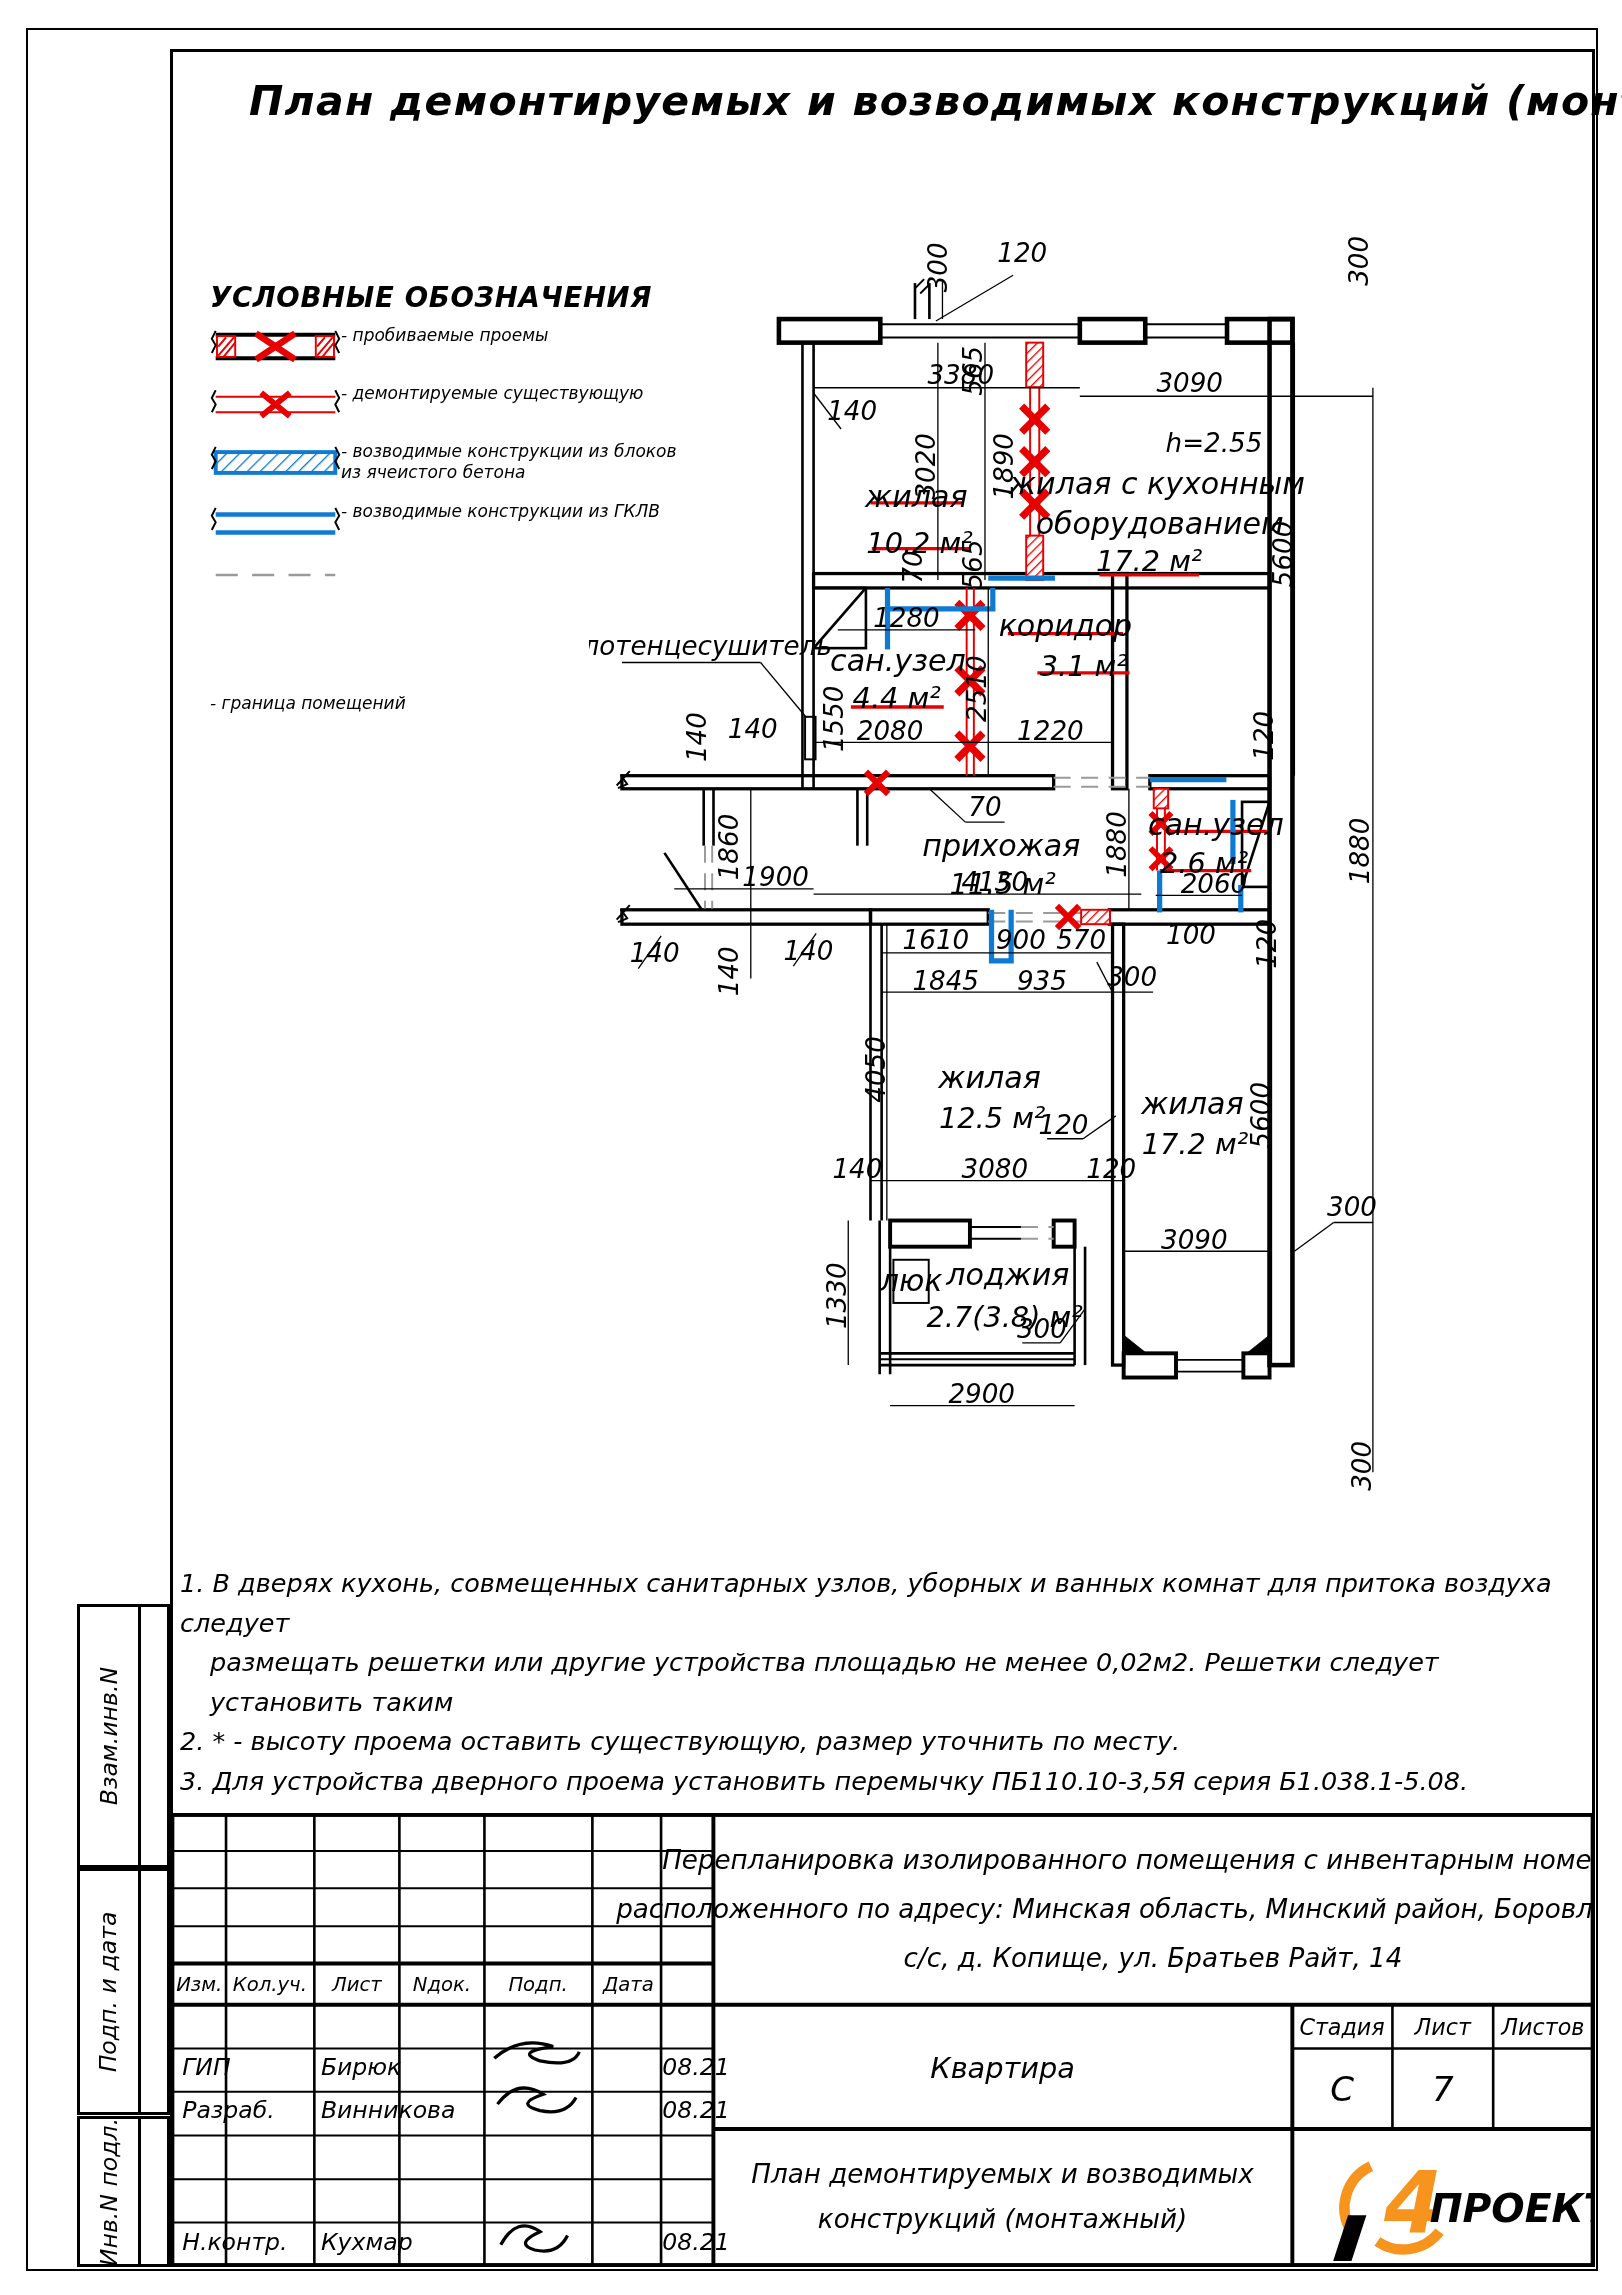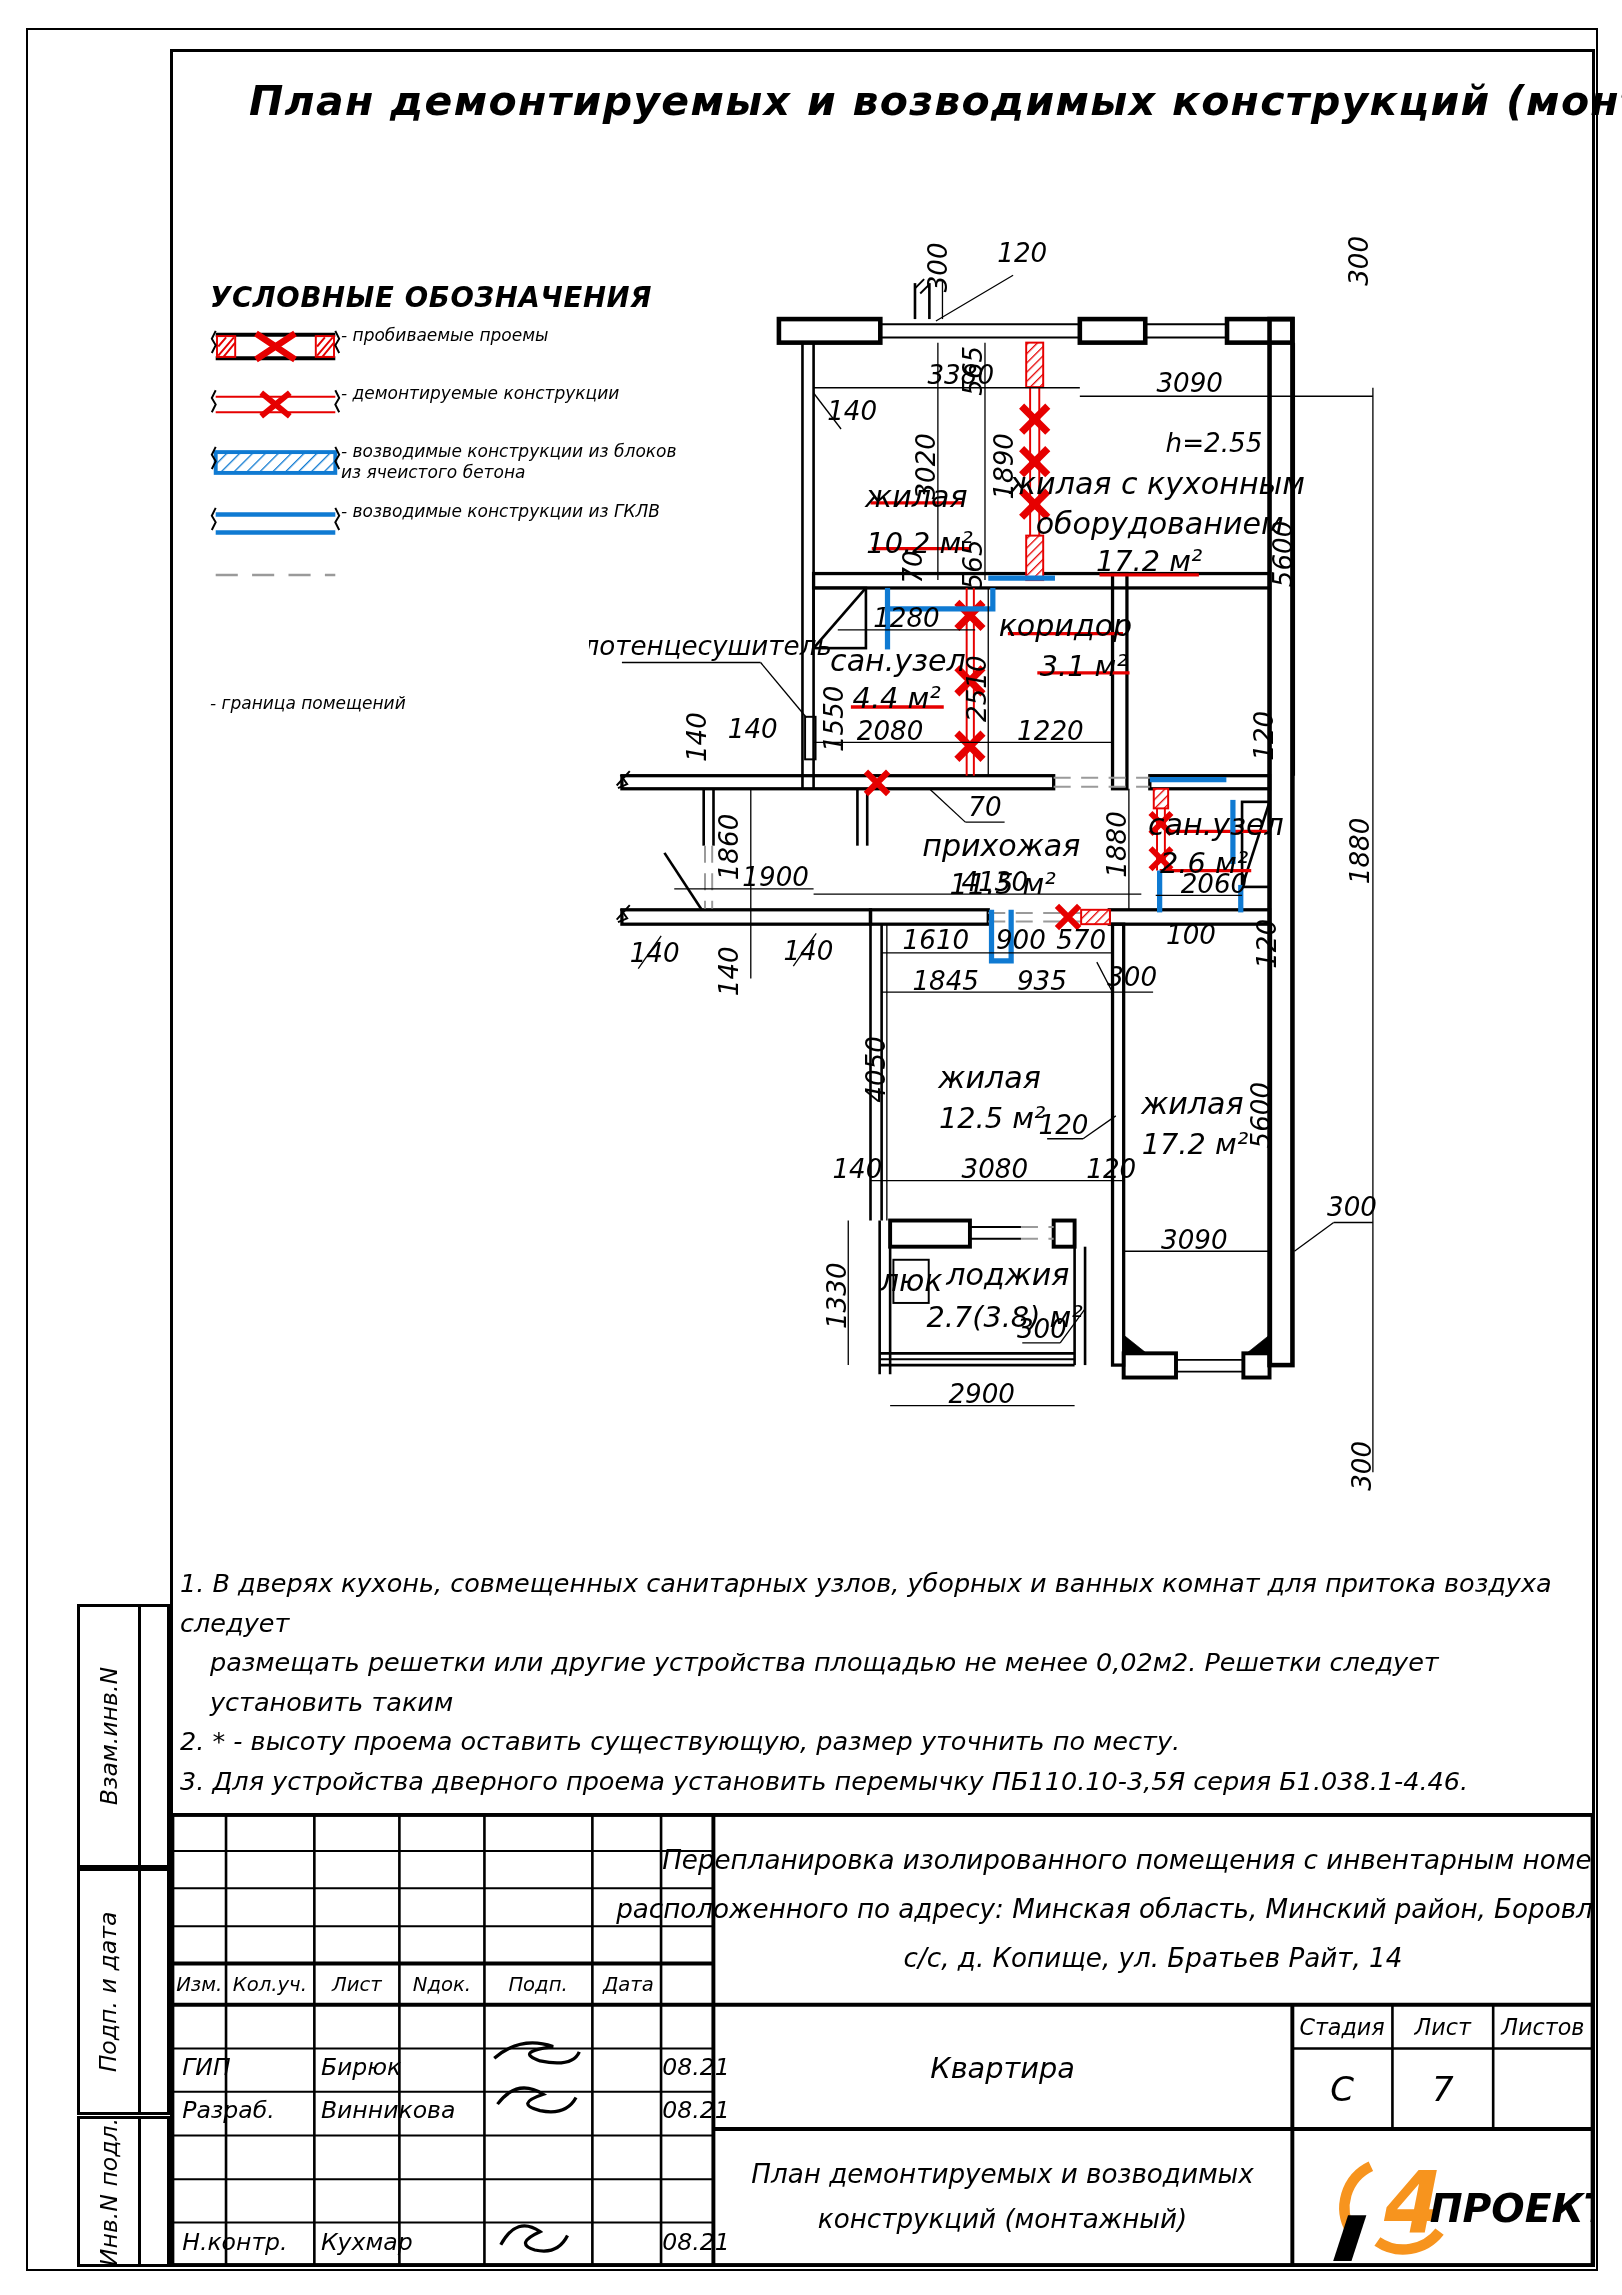--- a/index.html
+++ b/index.html
@@ -62,21 +62,21 @@
 
     <div class="leg-row">
       <span class="leg-sym">
         <svg width="131" height="39" viewBox="0 0 200 60">
           <line x1="8" y1="18" x2="192" y2="18" stroke="#e60000" stroke-width="3"></line>
           <line x1="8" y1="42" x2="192" y2="42" stroke="#e60000" stroke-width="3"></line>
           <path d="M78,12 L122,48 M78,48 L122,12" stroke="#e60000" stroke-width="9"></path>
           <path d="M8,8 l-6,12 6,10 -6,12 M192,8 l6,12 -6,10 6,12" stroke="#000" stroke-width="3" fill="none"></path>
         </svg>
       </span>
-      <span class="leg-lab">- демонтируемые конструкции</span>
+      <span class="leg-lab">- демонтируемые существующую</span>
     </div>
 
     <div class="leg-row">
       <span class="leg-sym">
         <svg width="131" height="39" viewBox="0 0 200 60">
           <defs>
             <pattern id="bluehatch" width="14" height="14" patternUnits="userSpaceOnUse" patternTransform="rotate(45)">
               <rect width="14" height="14" fill="#fff"></rect>
               <line x1="0" y1="0" x2="0" y2="14" stroke="#0f7ad2" stroke-width="4"></line>
             </pattern>
@@ -391,21 +391,21 @@
         <text x="1592" y="2044" class="dim">300</text>
         <text x="1500" y="2144" class="dim">2900</text>
         <text x="2095" y="2240" class="dim" transform="rotate(-90 2095 2240)">300</text>
       </g>
   </svg>
 
   <div class="abs" id="notes">
     <div>1. В дверях кухонь, совмещенных санитарных узлов, уборных и ванных комнат для притока воздуха следует</div>
     <div class="cont">размещать решетки или другие устройства площадью не менее 0,02м2. Решетки следует установить таким</div>
     <div>2. * - высоту проема оставить существующую, размер уточнить по месту.</div>
-    <div>3. Для устройства дверного проема установить перемычку ПБ110.10-3,5Я серия Б1.038.1-4.46.</div>
+    <div>3. Для устройства дверного проема установить перемычку ПБ110.10-3,5Я серия Б1.038.1-5.08.</div>
   </div>
 
   <div class="abs side-cell" style="top:1604px;height:264px;">
     <div class="side-div"></div>
     <div class="side-lab">
         <span>Взам.инв.N</span>
       </div>
   </div>
   <div class="abs side-cell" style="top:1868px;height:247px;">
     <div class="side-div"></div>

